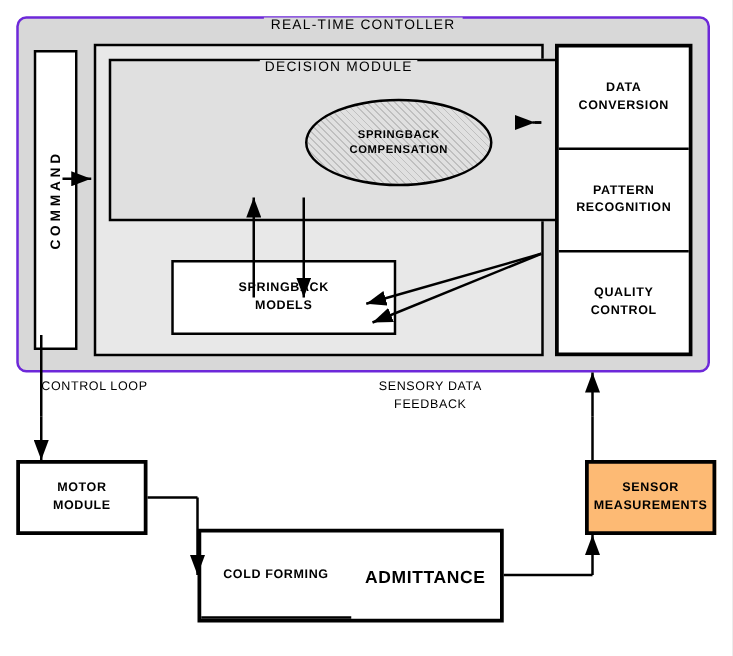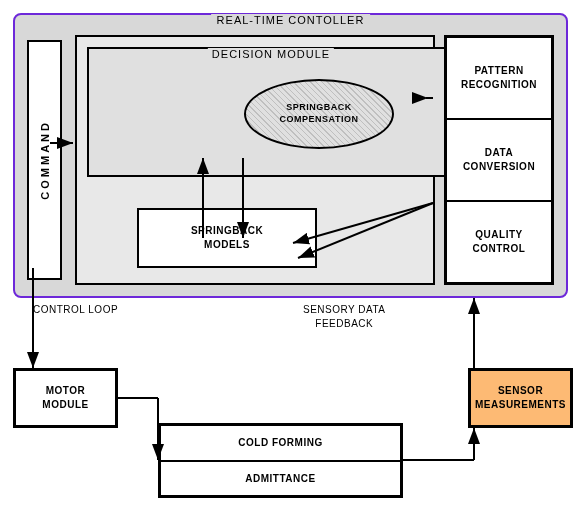--- a/index.html
+++ b/index.html
@@ -279,40 +279,39 @@
     
     .forming-box {
       position: absolute;
       top: 420px;
       left: 155px;
       width: 245px;
       height: 75px;
       border: 3px solid #000;
       background: #fff;
       display: flex;
-      flex-direction: column;
     }
 
     .forming-top {
       flex: 1;
       display: flex;
       align-items: center;
       justify-content: center;
       font-size: 10px;
       font-weight: bold;
       letter-spacing: 0.5px;
       border-bottom: 2px solid #000;
     }
 
     .forming-bottom {
       flex: 1;
       display: flex;
       align-items: center;
       justify-content: center;
-      font-size: 10px;
+      font-size: 14px;
       font-weight: bold;
       letter-spacing: 0.5px;
     }
 
     
     .arrows-svg {
       position: absolute;
       top: 0;
       left: 0;
       width: 580px;
@@ -347,26 +346,26 @@
 
       <div class="springback-box">
         <span style="white-space:pre-line;">SPRINGBACK
 MODELS</span>
       </div>
 
     </div>
 
     <div class="right-panel">
       <div class="right-panel-item">
+        <span style="white-space:pre-line;">DATA
+CONVERSION</span>
+      </div>
+      <div class="right-panel-item">
         <span style="white-space:pre-line;">PATTERN
 RECOGNITION</span>
-      </div>
-      <div class="right-panel-item">
-        <span style="white-space:pre-line;">DATA
-CONVERSION</span>
       </div>
       <div class="right-panel-item">
         <span style="white-space:pre-line;">QUALITY
 CONTROL</span>
       </div>
     </div>
 
   </div>
 
   <div class="control-loop-label">

